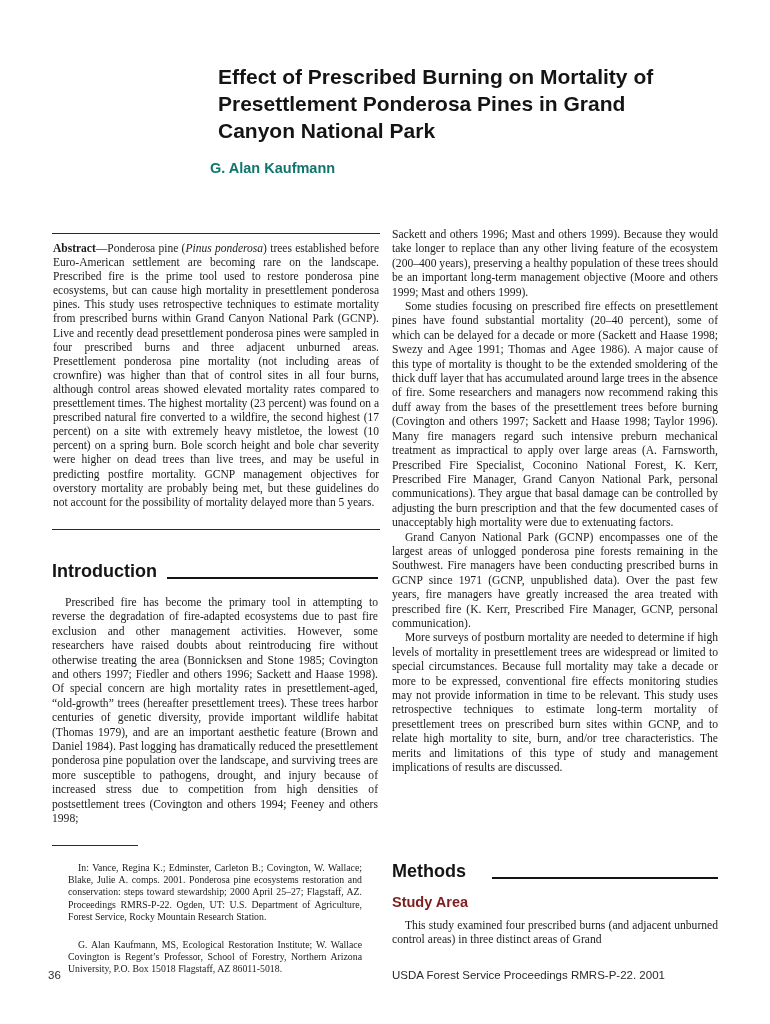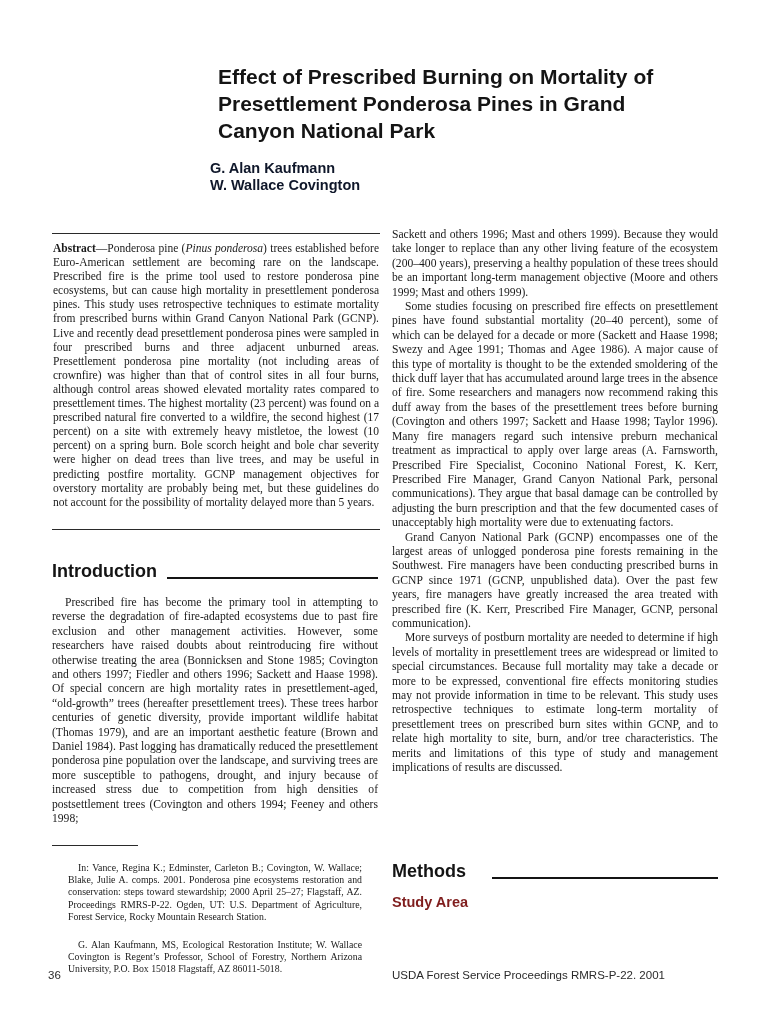--- a/index.html
+++ b/index.html
@@ -24,21 +24,21 @@
     line-height: 27px;
     margin: 8px;
     color: #141414;
   }
   .author-block { margin-top: 16px; }
   .author-name {
     font-family: "Liberation Sans", sans-serif;
     font-weight: bold;
     font-size: 14.5px;
     line-height: 16.5px;
-    color: #0f172a;
+    color: #0f766e;
   }
 
   
   .left-col-x  { left: 52px;  width: 326px; }
   .right-col-x { left: 392px; width: 326px; }
 
   
   .abstract-section {
     top: 233px;
     border-top: 1px solid #2a2a2a;
@@ -110,21 +110,20 @@
 </style>
 </head>
 <body>
 
 <div class="page">
 
   <div class="abs title-block">
     <h1 class="paper-title">Effect of Prescribed Burning on Mortality of Presettlement Ponderosa Pines in Grand Canyon National Park</h1>
     <div class="author-block">
       <div class="author-name">G. Alan Kaufmann</div>
-      <div class="author-name">W. Wallace Covington</div>
     </div>
   </div>
 
   <div class="abs left-col-x abstract-section">
     <p class="abstract-text"><span class="abstract-label">Abstract</span><span>—Ponderosa pine (</span><span class="species-italic">Pinus ponderosa</span><span>) trees established before Euro-American settlement are becoming rare on the landscape. Prescribed fire is the prime tool used to restore ponderosa pine ecosystems, but can cause high mortality in presettlement ponderosa pines. This study uses retrospective techniques to estimate mortality from prescribed burns within Grand Canyon National Park (GCNP). Live and recently dead presettlement ponderosa pines were sampled in four prescribed burns and three adjacent unburned areas. Presettlement ponderosa pine mortality (not including areas of crownfire) was higher than that of control sites in all four burns, although control areas showed elevated mortality rates compared to presettlement times. The highest mortality (23 percent) was found on a prescribed natural fire converted to a wildfire, the second highest (17 percent) on a site with extremely heavy mistletoe, the lowest (10 percent) on a spring burn. Bole scorch height and bole char severity were higher on dead trees than live trees, and may be useful in predicting postfire mortality. GCNP management objectives for overstory mortality are probably being met, but these guidelines do not account for the possibility of mortality delayed more than 5 years.</span></p>
   </div>
 
   <div class="abs left-col-x section-heading" style="top: 560px;">
     <span>Introduction</span>
     <span class="heading-rule"></span>
@@ -149,17 +148,20 @@
     <p>More surveys of postburn mortality are needed to determine if high levels of mortality in presettlement trees are widespread or limited to special circumstances. Because full mortality may take a decade or more to be expressed, conventional fire effects monitoring studies may not provide information in time to be relevant. This study uses retrospective techniques to estimate long-term mortality of presettlement trees on prescribed burn sites within GCNP, and to relate high mortality to site, burn, and/or tree characteristics. The merits and limitations of this type of study and management implications of results are discussed.</p>
   </div>
 
   <div class="abs right-col-x section-heading" style="top: 860px; gap: 16px;">
     <span>Methods</span>
     <span class="heading-rule"></span>
   </div>
 
   <div class="abs right-col-x sub-heading" style="top: 894px;">Study Area</div>
 
+  <div class="abs right-col-x body-text" style="top: 919px;">
+    <p>This study examined four prescribed burns (and adjacent unburned control areas) in three distinct areas of Grand</p>
+  </div>
 
   <div class="abs footer-text" style="left: 48px; top: 969px;">36</div>
   <div class="abs footer-text" style="left: 392px; top: 969px; width: 326px; ">USDA Forest Service Proceedings RMRS-P-22. 2001</div>
 
 </div>
 
 </body></html>

